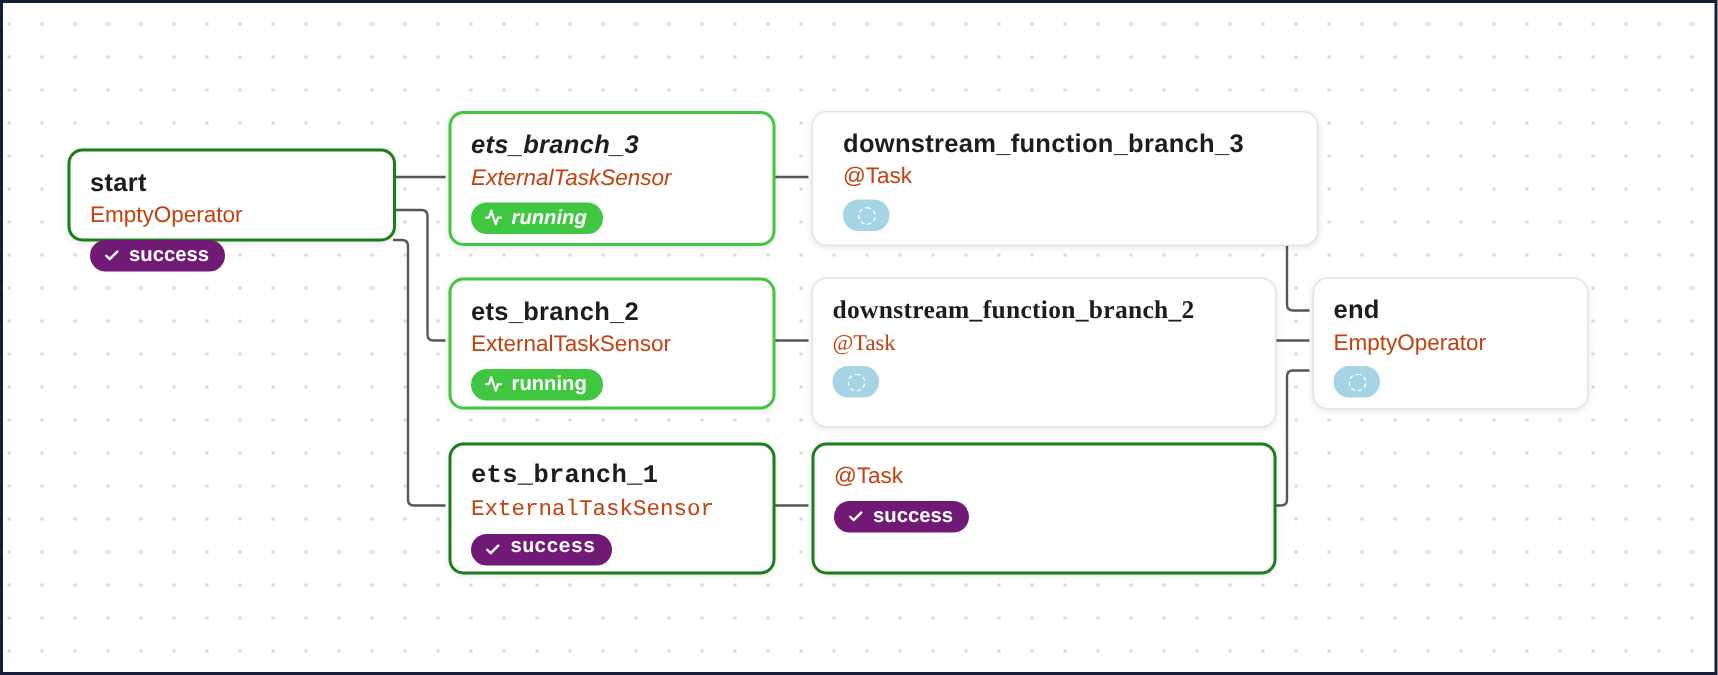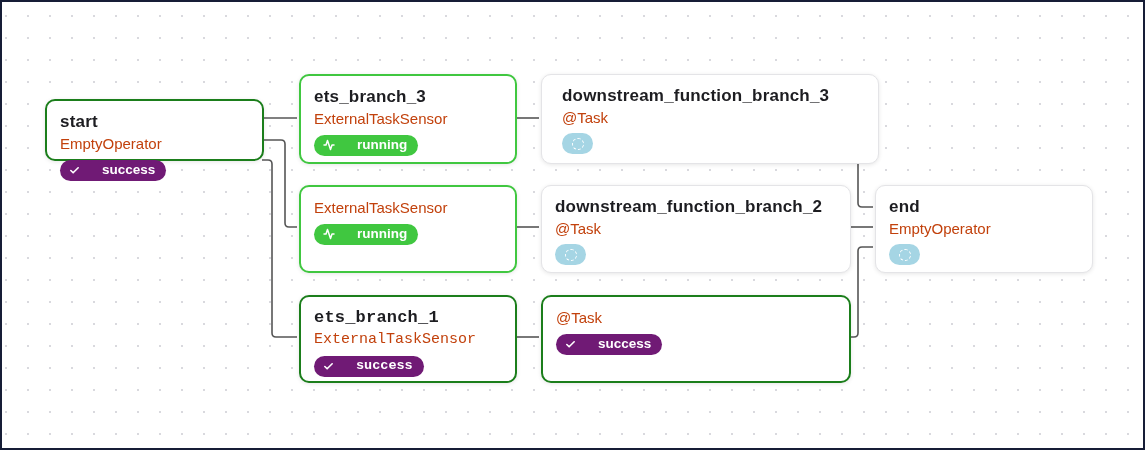--- a/index.html
+++ b/index.html
@@ -35,47 +35,47 @@
   .node .title {
     font-size: 17px; font-weight: 700; color: #1d1d21;
     letter-spacing: 0.2px; line-height: 22px;
     white-space: nowrap; overflow: hidden;
   }
   .node .subtitle {
     font-size: 15px; color: #c2410c; line-height: 20px; margin-top: 1px;
     white-space: nowrap;
   }
   .badge {
-    display: inline-flex; align-items: center; gap: 22px;
+    display: inline-flex; align-items: center; gap: 6px;
     margin-top: 6px; padding: 2px 11px 3px 9px;
     border-radius: 999px;
     font-size: 13.5px; font-weight: 600; color: #ffffff;
     line-height: 16px;
   }
   .badge.success { background: #701a75; }
   .badge.running { background: #40c740; }
   .badge.none {
     width: 31px; height: 21px; padding: 0; margin-top: 5px;
     background: #a5d5e4; justify-content: center;
   }
   .badge .icon { display: inline-flex; }
   .dashed-circle {
     width: 12px; height: 12px; border-radius: 50%;
     border: 1.6px dashed #ffffff; box-sizing: border-box;
   }
 
   
   #n-start { left: 43px;  top: 97px;  width: 219px; height: 62px; }
-  #n-ets3  { left: 297px; top: 72px;  width: 218px; height: 90px; }
+  #n-ets3  { left: 297px; top: 72px;  width: 218px; height: 90px; font-style: italic; }
   #n-ets2  { left: 297px; top: 183px; width: 218px; height: 88px; }
   #n-ets1  { left: 297px; top: 293px; width: 218px; height: 88px; font-family: Liberation Mono, monospace; }
   #n-dfb3  { left: 539px; top: 72px;  width: 338px; height: 90px; padding-left: 20px; }
-  #n-dfb2  { left: 539px; top: 183px; width: 310px; height: 88px; }
+  #n-dfb2  { left: 539px; top: 183px; width: 310px; height: 100px; font-family: Liberation Serif, serif; }
   #n-dfb1  { left: 539px; top: 293px; width: 310px; height: 88px; }
-  #n-end   { left: 873px; top: 183px; width: 218px; height: 88px; }
+  #n-end   { left: 873px; top: 183px; width: 184px; height: 88px; }
 </style>
 </head>
 <body>
 
 <div class="frame">
 
   <svg class="edges" viewBox="0 0 1141 446" xmlns="http://www.w3.org/2000/svg">
     <path d="M260,116 H295"></path>
     <path d="M260,138 H279 Q283,138 283,142 V221 Q283,225 287,225 H295"></path>
     <path d="M260,158 H266 Q270,158 270,162 V331 Q270,335 274,335 H295"></path>
@@ -107,20 +107,21 @@
       <span class="icon">
           <svg width="12" height="12" viewBox="0 0 24 24">
             <polyline points="22 12 18 12 15 21 9 3 6 12 2 12" fill="none" stroke="#fff" stroke-width="3" stroke-linecap="round" stroke-linejoin="round"></polyline>
           </svg>
         </span>
       <span>running</span>
     </div>
   </div>
 
   <div class="node running" id="n-ets2">
+    <div class="title">ets_branch_2</div>
     <div class="subtitle">ExternalTaskSensor</div>
     <div class="badge running">
       <span class="icon">
           <svg width="12" height="12" viewBox="0 0 24 24">
             <polyline points="22 12 18 12 15 21 9 3 6 12 2 12" fill="none" stroke="#fff" stroke-width="3" stroke-linecap="round" stroke-linejoin="round"></polyline>
           </svg>
         </span>
       <span>running</span>
     </div>
   </div>

